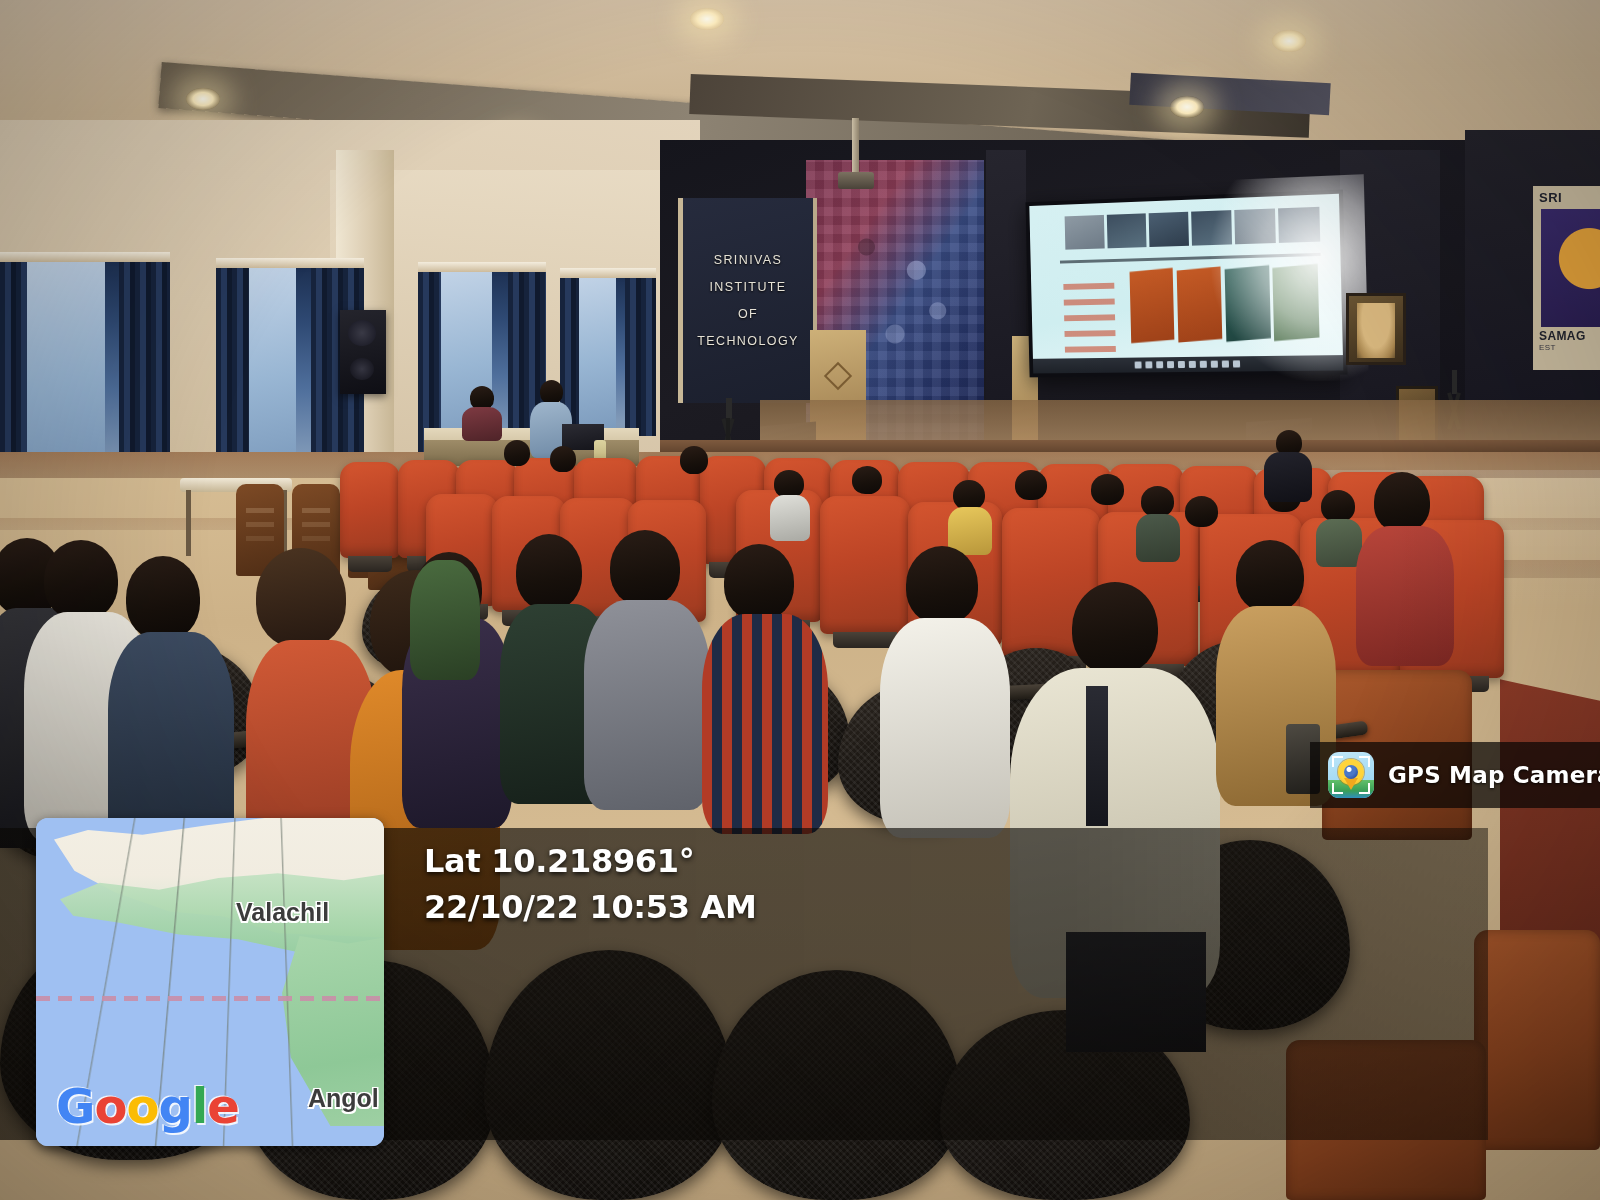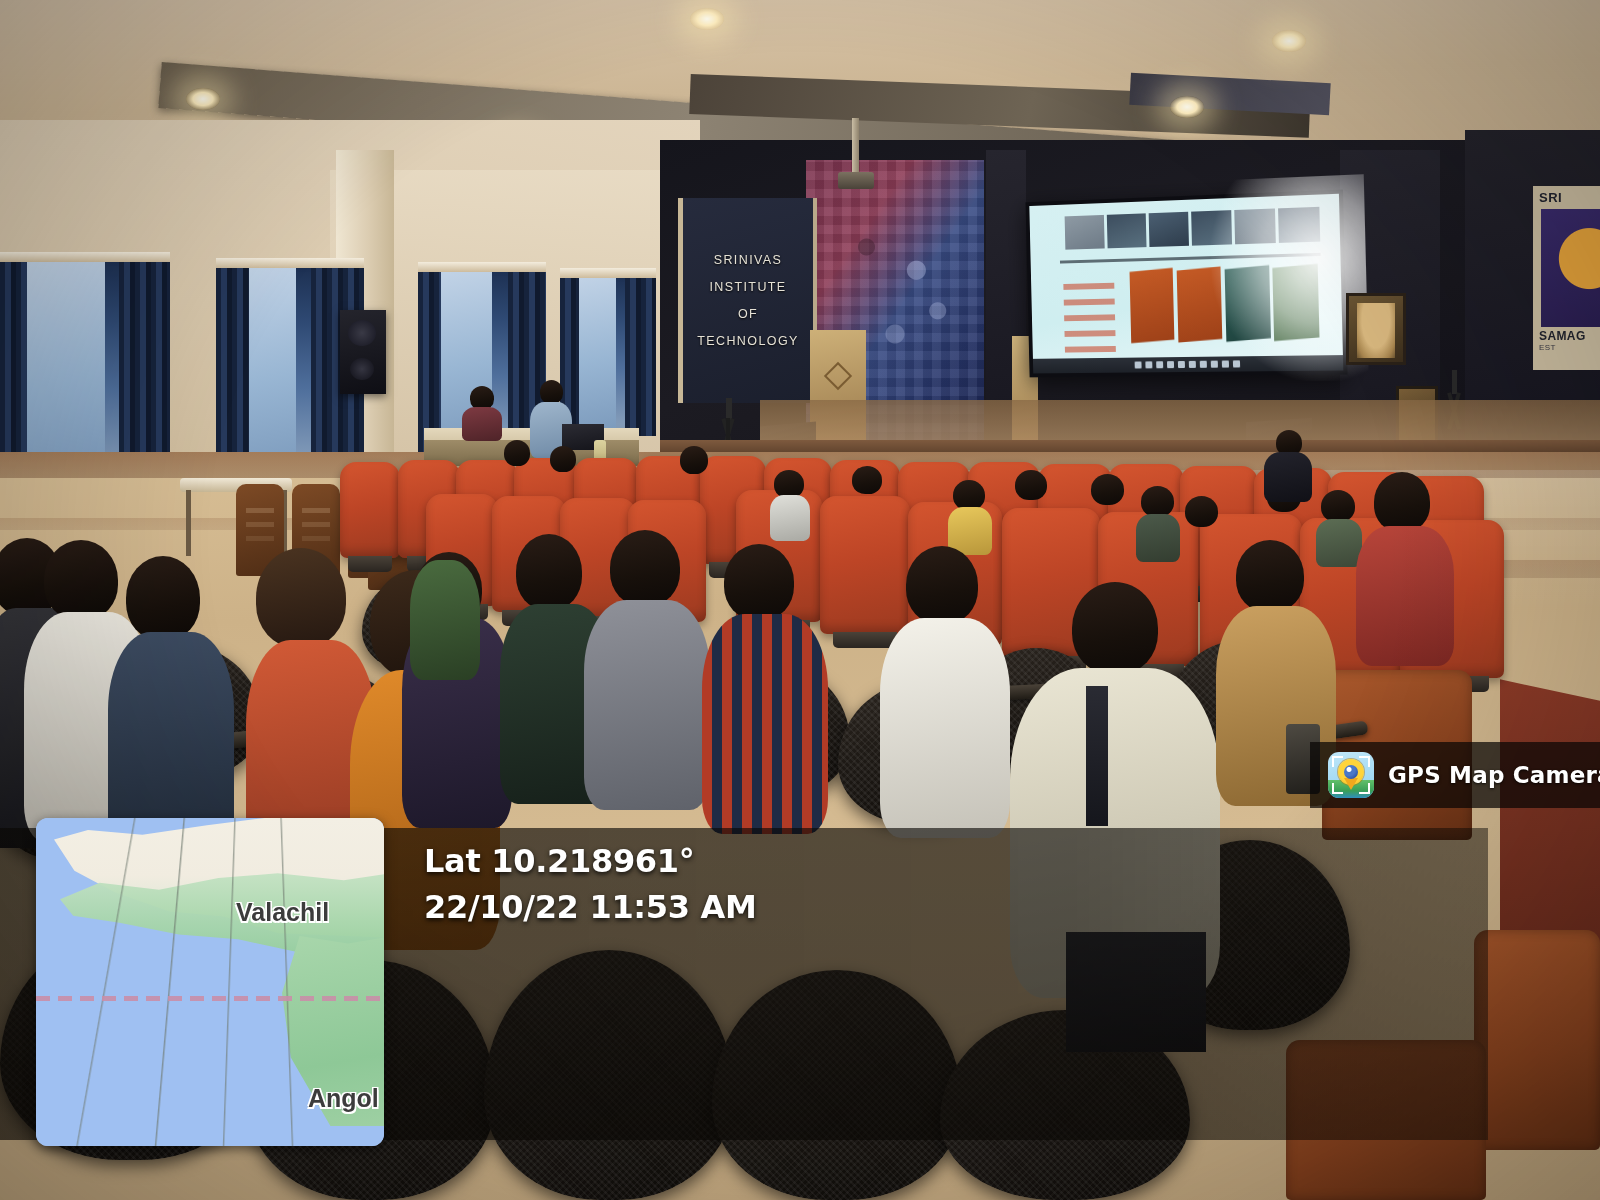--- a/index.html
+++ b/index.html
@@ -758,20 +758,23 @@
 
   <div class="map-thumb">
     <div class="map-sea"></div>
     <div class="map-land"></div>
     <div class="map-green"></div>
     <div class="map-green2"></div>
     <div class="map-borders"></div>
     <div class="map-equator"></div>
     <div class="map-lbl nigeria">Valachil</div>
     <div class="map-lbl angola">Angol</div>
+    <div class="g-logo">
+      <b class="g1">G</b><b class="g2">o</b><b class="g3">o</b><b class="g4">g</b><b class="g5">l</b><b class="g6">e</b>
+    </div>
   </div>
 
   <div class="info-text">
     <div class="info-lat">Lat 10.218961°</div>
-    <div class="info-time">22/10/22 11:53 AM</div>
+    <div class="info-time">22/10/22 10:53 AM</div>
   </div>
 
 </div>
 
 </body></html>

